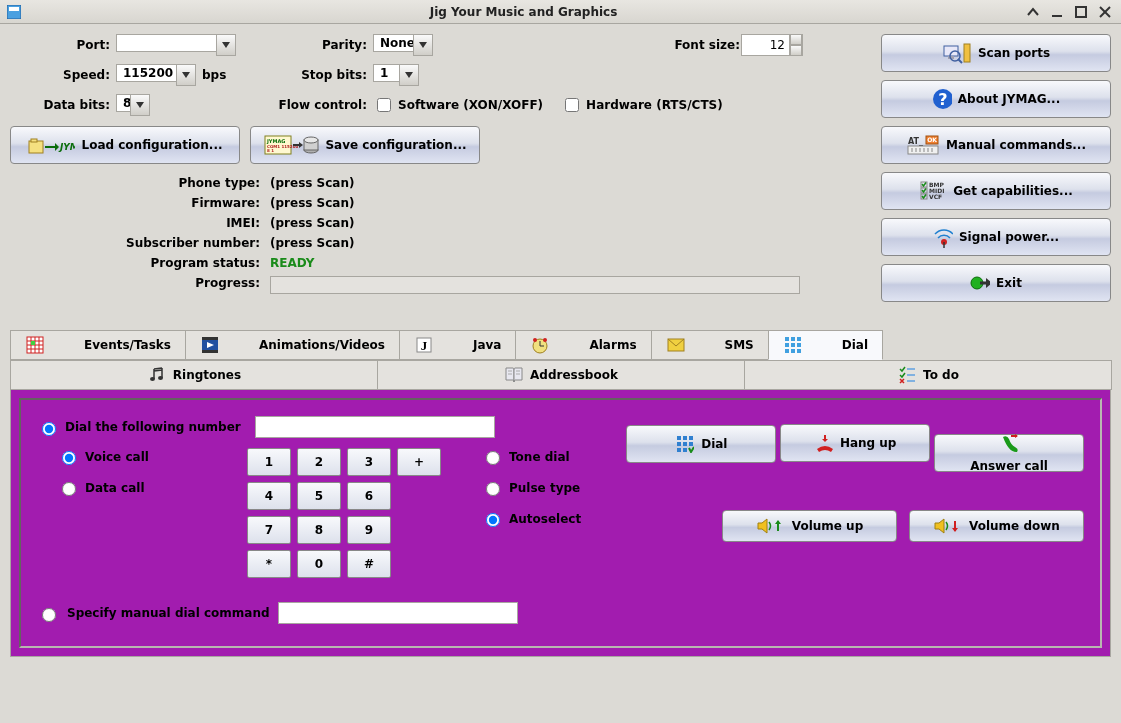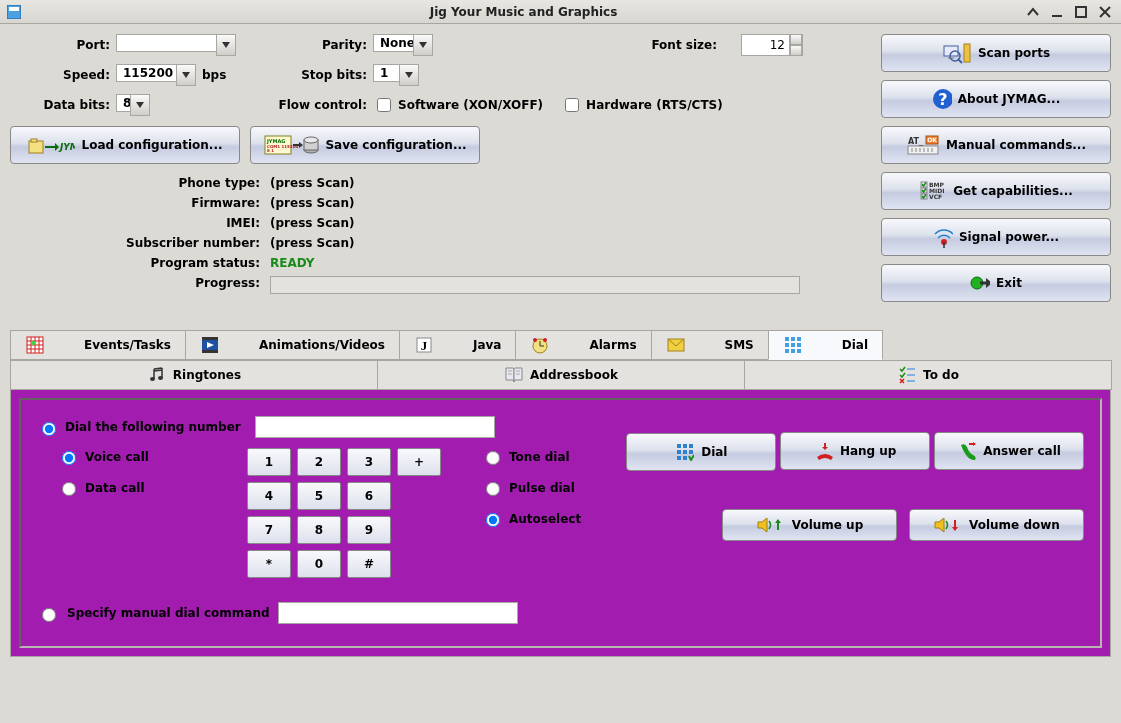--- a/index.html
+++ b/index.html
@@ -243,21 +243,21 @@
           </div>
         </div>
         <div class="lbl">Parity:</div>
         <div style="display:flex; align-items:center; gap:40px;">
           <div class="combo">
             <div class="combo-box" style="width:40px;">None</div>
             <div class="combo-btn">
                 <div class="chev-down"></div>
               </div>
           </div>
-          <div style="margin-left:auto; display:flex; align-items:center; gap:24px;">
+          <div style="margin-left:auto; display:flex; align-items:center; gap:1px;">
             <span class="lbl" style="text-align:left;">Font size:</span>
             <div class="spinner">
               <div class="spinner-box">12</div>
               <div class="spinner-btns">
                 <div>
                     <div class="spin-up"></div>
                   </div>
                 <div>
                     <div class="spin-down"></div>
                   </div>
@@ -589,21 +589,21 @@
                 <div class="key">#</div>
                 <div></div>
               </div>
               <div>
                 <div class="radio-line">
                   <input type="radio" name="dialtone" style="">
                   <span>Tone dial</span>
                 </div>
                 <div class="radio-line" style="margin-top:14px;">
                   <input type="radio" name="dialtone" style="">
-                  <span>Pulse dial</span>
+                  <span>Pulse type</span>
                 </div>
                 <div class="radio-line" style="margin-top:14px;">
                   <input type="radio" name="dialtone" checked="" style="">
                   <span>Autoselect</span>
                 </div>
               </div>
             </div>
 
             <div class="sp-manual">
               <input type="radio" name="dialmode" style="">
@@ -633,21 +633,21 @@
               <div class="btn btn-tall" style="margin-top:8px;">
                 <span class="ico">
                     <svg width="22" height="20">
                       <path d="M11 2 L11 8" stroke="#d02020" stroke-width="2"></path>
                       <path d="M8 6 L11 9 L14 6" fill="#d02020"></path>
                       <path d="M3 16 Q11 10 19 16 L17 19 Q11 15 5 19 Z" fill="#d02020"></path>
                     </svg>
                   </span>
                 <span>Hang up</span>
               </div>
-              <div class="btn btn-tall" style="margin-top:16px;">
+              <div class="btn btn-tall" style="margin-top:8px;flex-direction:column;">
                 <span class="ico">
                     <svg width="22" height="20">
                       <path d="M4 4 Q8 2 10 6 Q12 12 16 14 Q20 16 18 19 Q10 20 4 4 Z" fill="#1a9a1a"></path>
                       <path d="M12 3 L18 3" stroke="#d02020" stroke-width="2"></path>
                       <path d="M16 1 L19 3 L16 5" fill="#d02020"></path>
                     </svg>
                   </span>
                 <span>Answer call</span>
               </div>
             </div>

